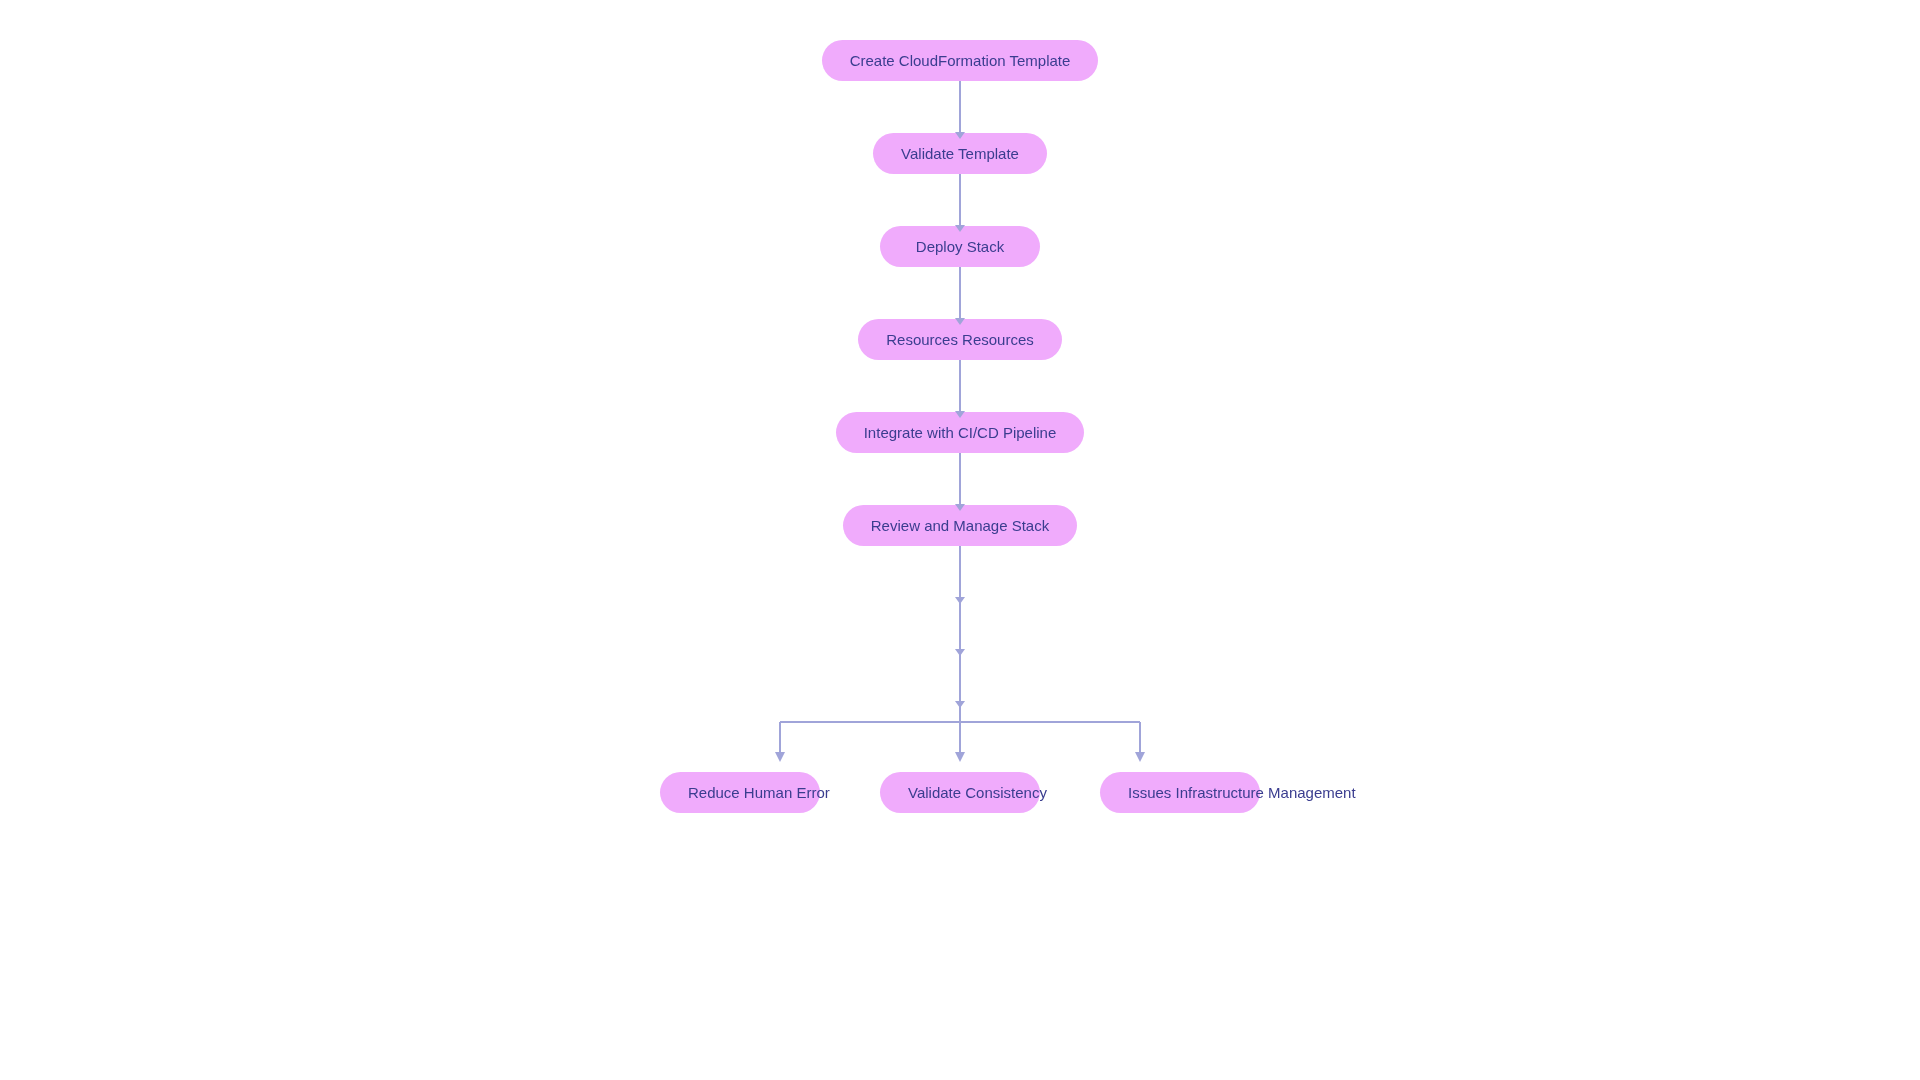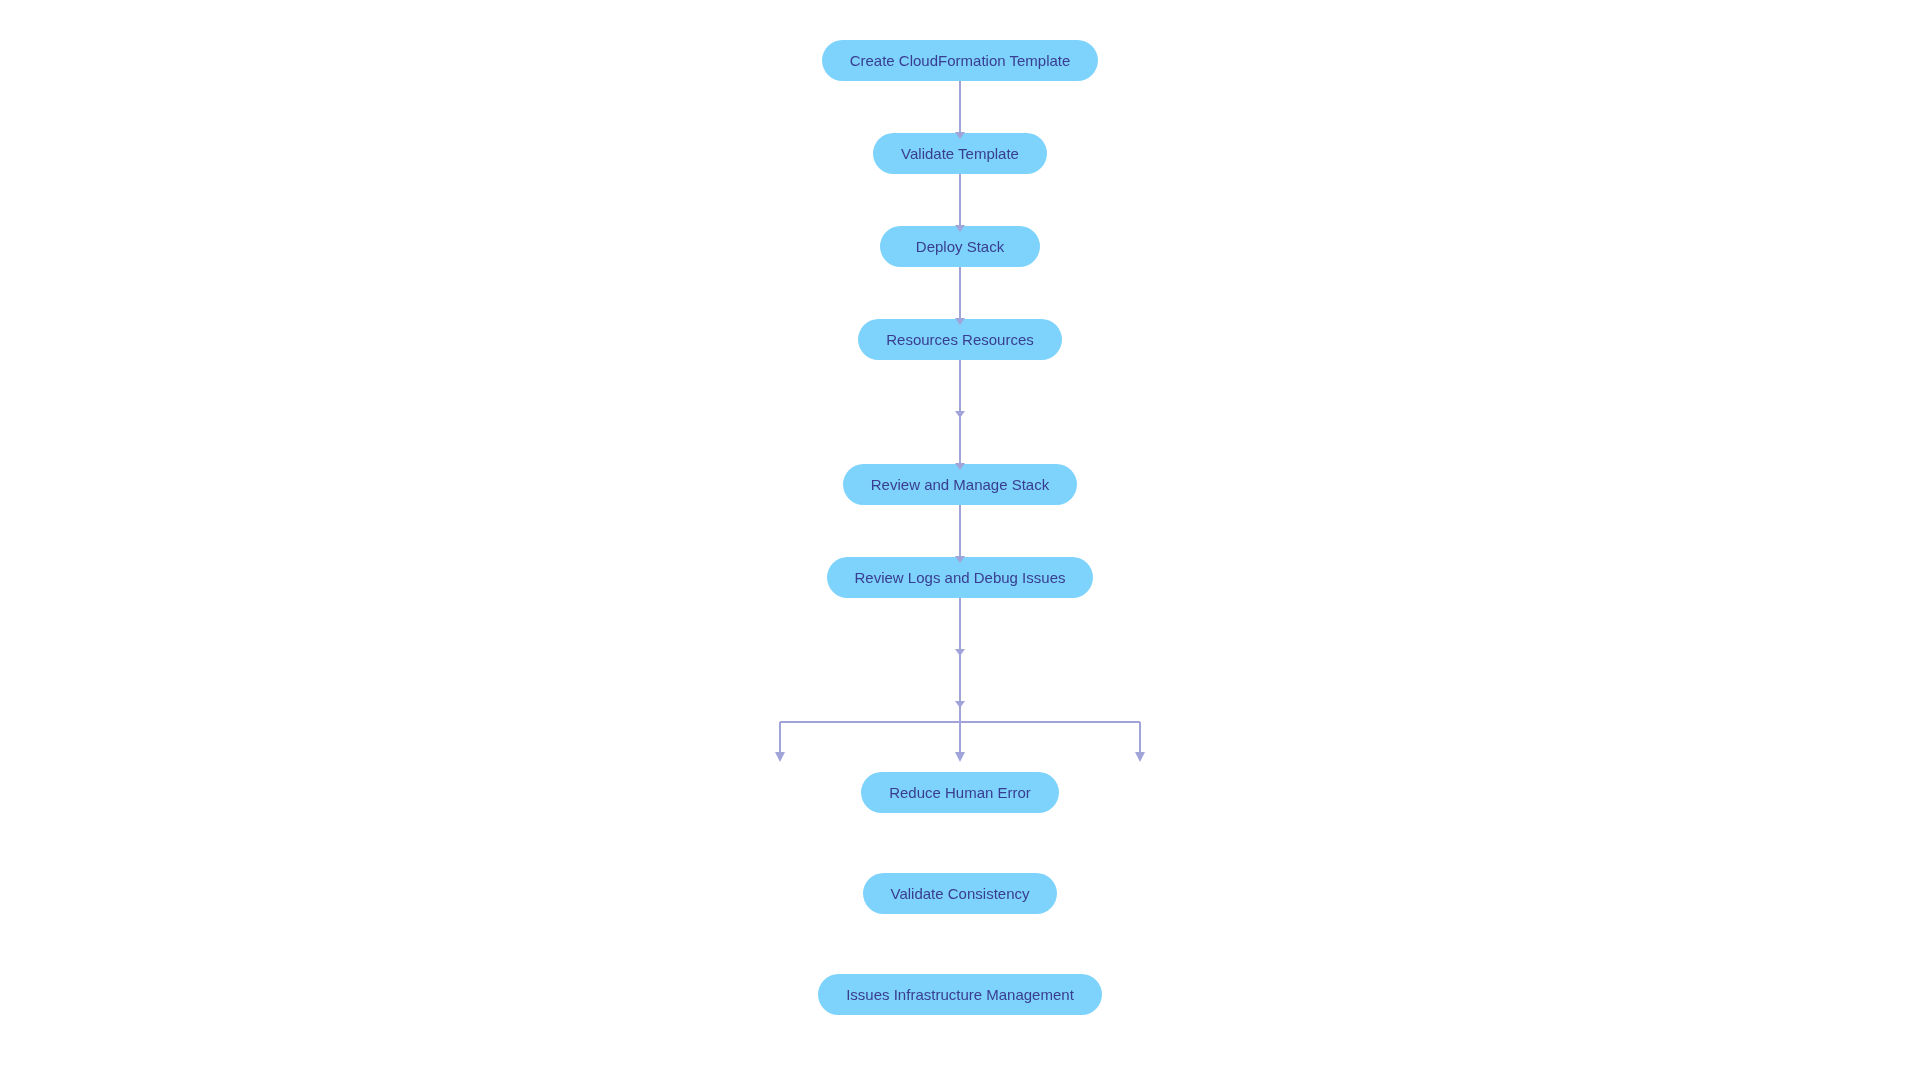--- a/index.html
+++ b/index.html
@@ -21,21 +21,21 @@
 
     .diagram-container {
       display: flex;
       flex-direction: column;
       align-items: center;
       width: 100%;
       padding-top: 20px;
     }
 
     .node {
-      background-color: #7dd3fc;
+      background-color: #f0abfc;
       border-radius: 24px;
       padding: 12px 28px;
       font-size: 15px;
       color: #3a3d8f;
       font-weight: 500;
       text-align: center;
       white-space: nowrap;
       border: none;
       min-width: 160px;
     }
@@ -78,28 +78,28 @@
   <div class="connector"></div>
 
   <div class="node">Deploy Stack</div>
 
   <div class="connector"></div>
 
   <div class="node">Resources Resources</div>
 
   <div class="connector"></div>
 
+  <div class="node node-wide">Integrate with CI/CD Pipeline</div>
 
   <div class="connector"></div>
 
   <div class="node node-wide">Review and Manage Stack</div>
 
   <div class="connector"></div>
 
-  <div class="node node-wide">Review Logs and Debug Issues</div>
 
   <div class="connector"></div>
 
 
   <div class="connector"></div>
 
 
   <svg width="600" height="70" viewBox="0 0 600 70" style="overflow: visible;">
 
     <line x1="300" y1="0" x2="300" y2="55" stroke="#a0a4d9" stroke-width="2"></line>
@@ -110,19 +110,19 @@
     <line x1="120" y1="20" x2="120" y2="55" stroke="#a0a4d9" stroke-width="2"></line>
 
     <polygon points="115,50 125,50 120,60" fill="#a0a4d9"></polygon>
 
     <line x1="300" y1="20" x2="480" y2="20" stroke="#a0a4d9" stroke-width="2"></line>
     <line x1="480" y1="20" x2="480" y2="55" stroke="#a0a4d9" stroke-width="2"></line>
 
     <polygon points="475,50 485,50 480,60" fill="#a0a4d9"></polygon>
   </svg>
 
-  <div style="display: flex; flex-direction: column; justify-content: center; align-items: center; gap: 60px; width: 600px;">
+  <div style="display: flex; justify-content: center; align-items: center; gap: 60px; width: 600px;">
     <div class="node">Reduce Human Error</div>
     <div class="node">Validate Consistency</div>
     <div class="node">Issues Infrastructure Management</div>
   </div>
 
 </div>
 
 </body></html>

